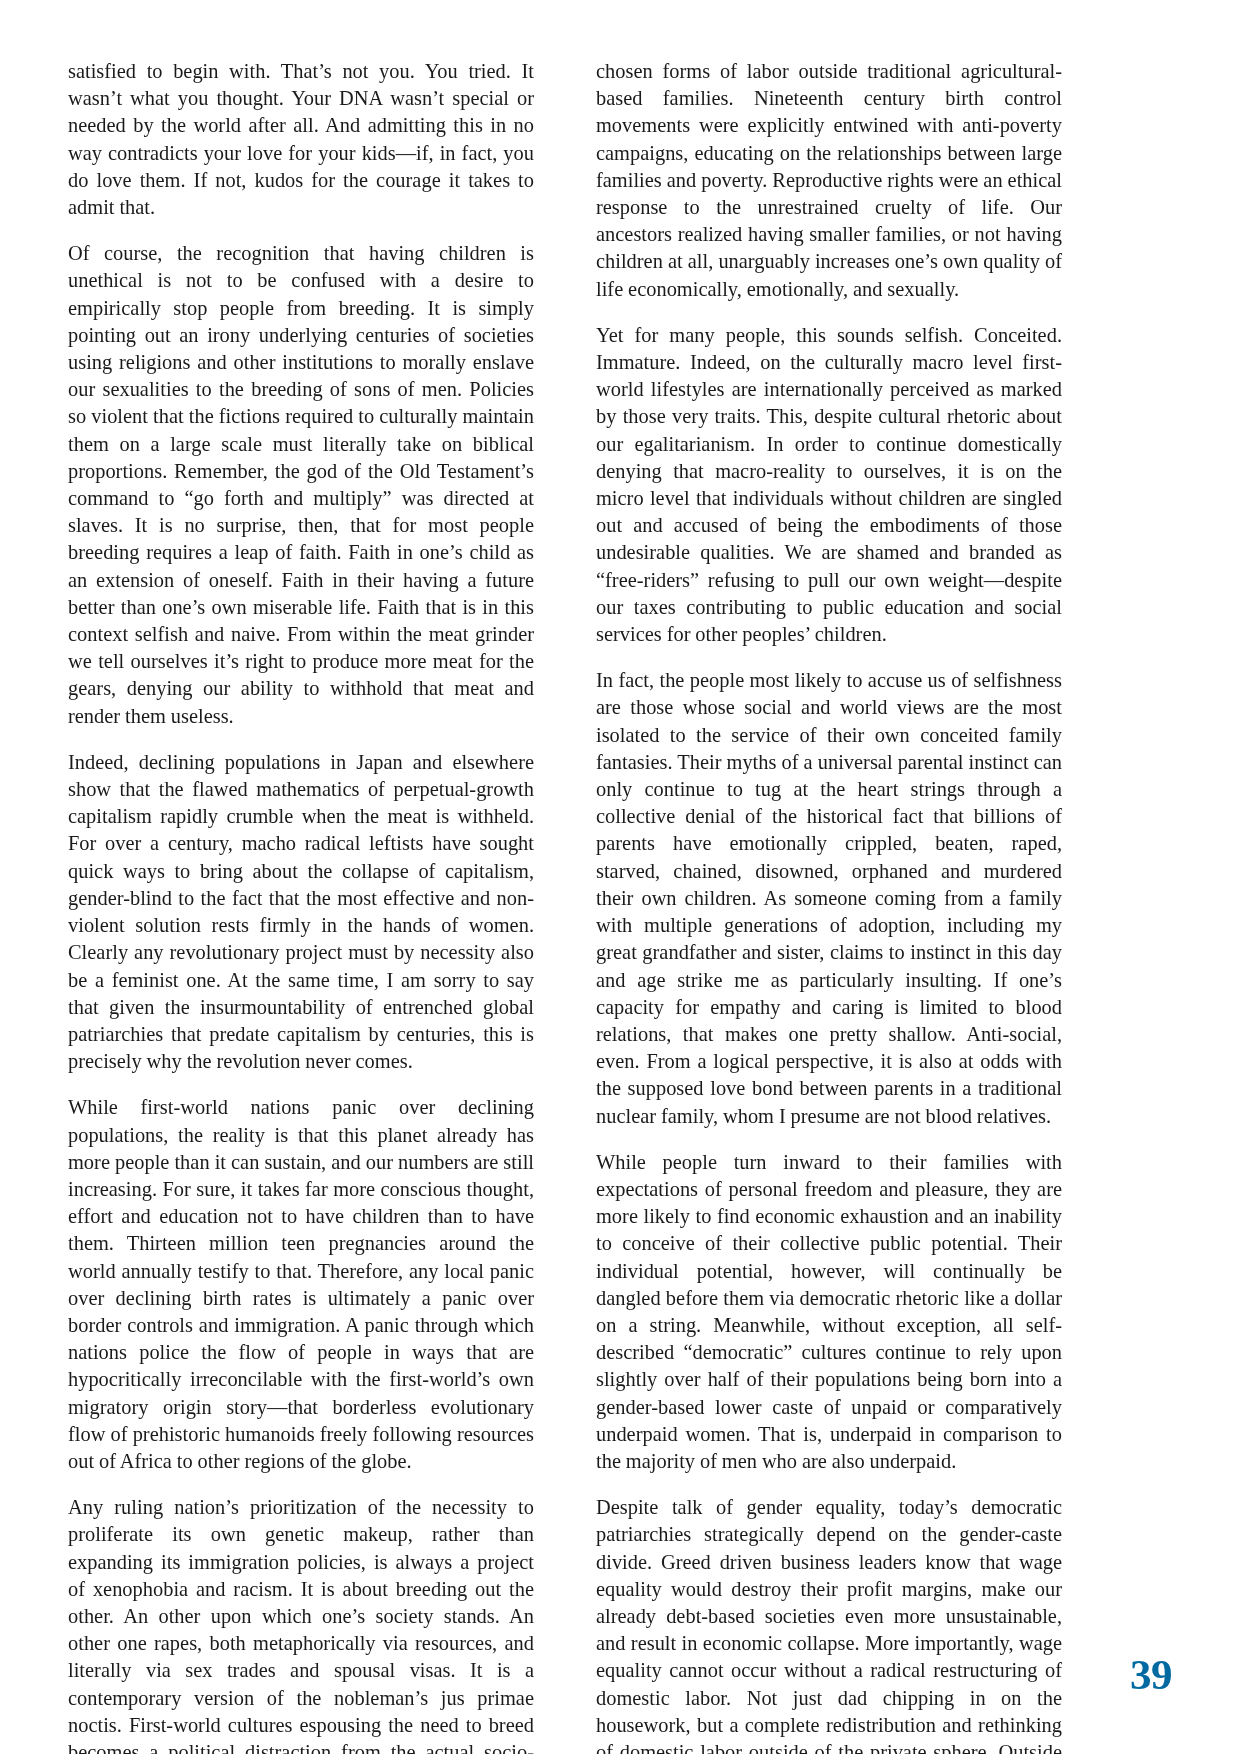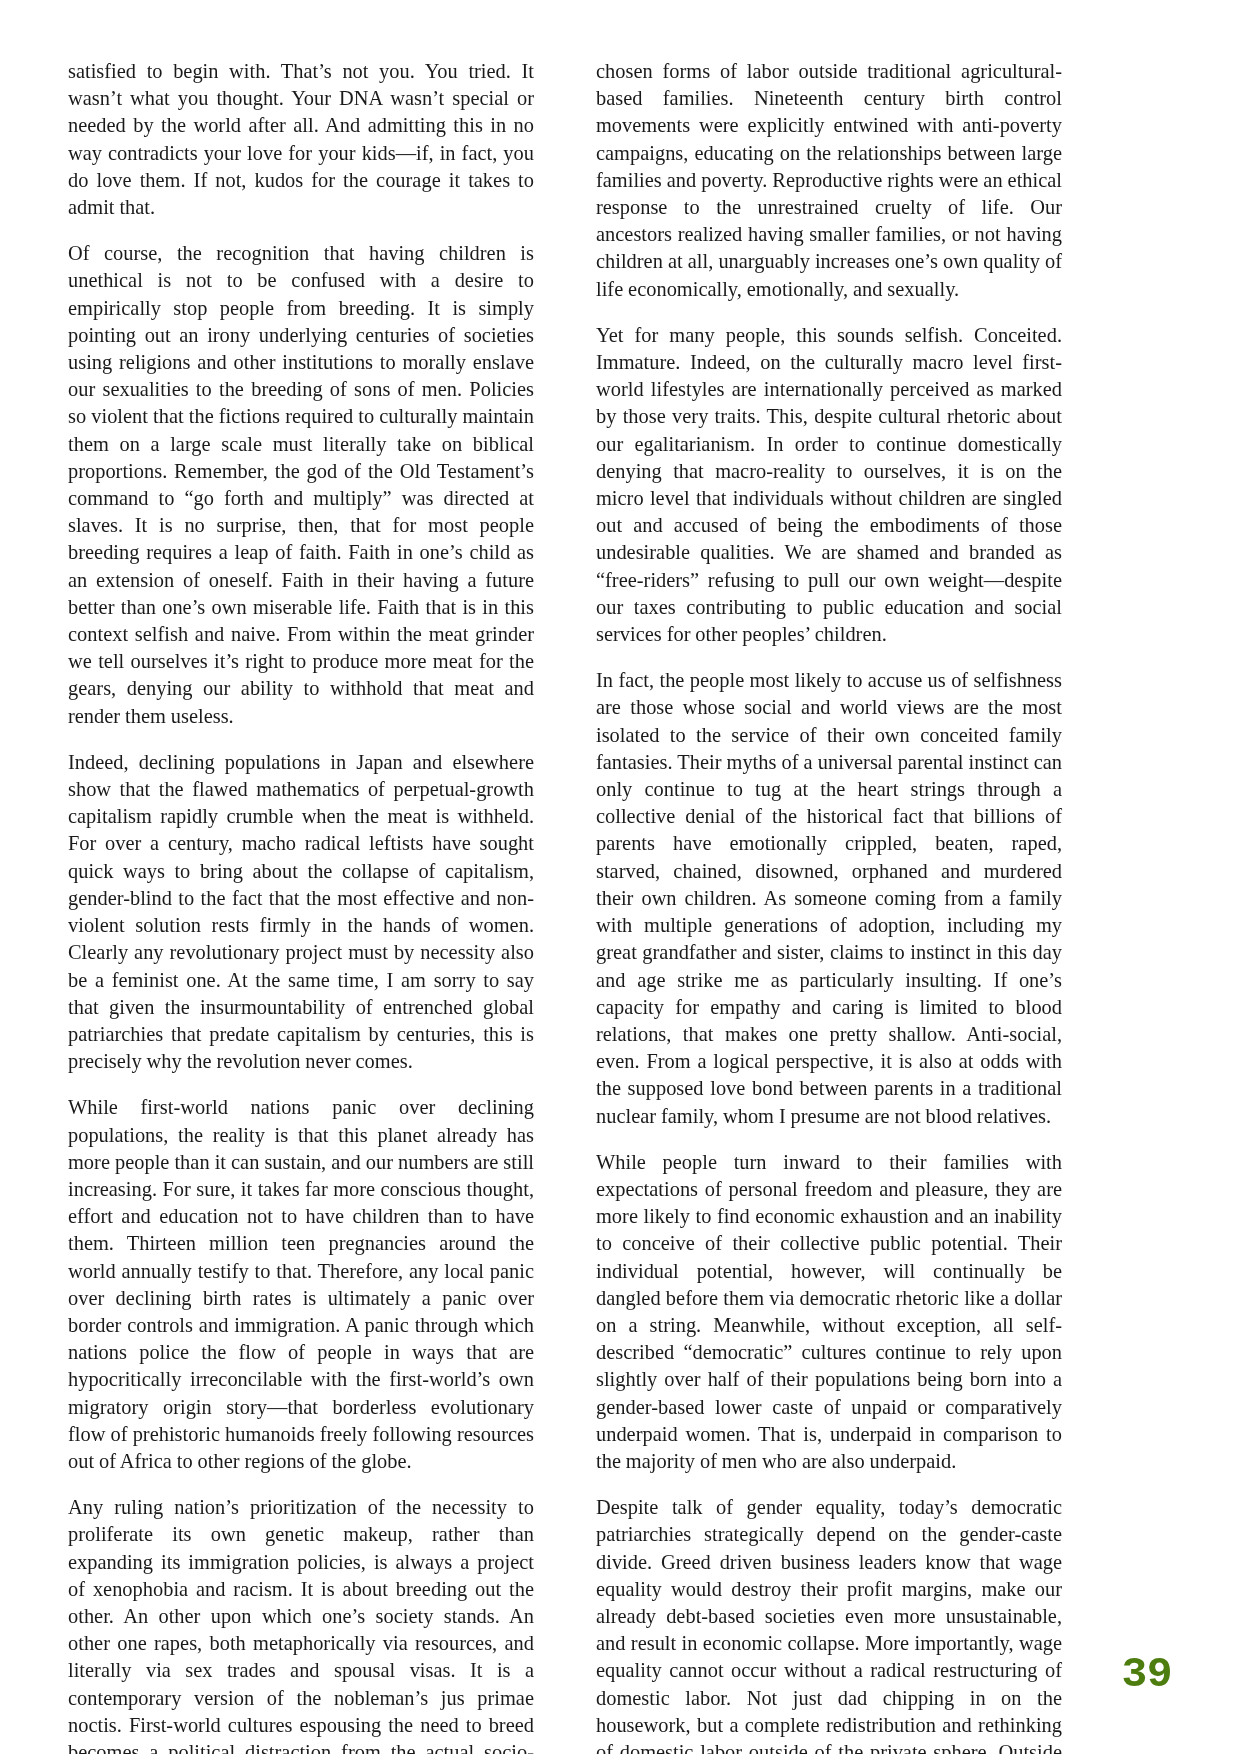--- a/index.html
+++ b/index.html
@@ -47,23 +47,23 @@
   }
   p.para:last-child {
     margin-bottom: 0;
   }
   .folio {
     position: absolute;
     right: 68px;
     bottom: 58px;
     font-size: 43px;
     line-height: 43px;
-    font-family: Liberation Mono, monospace;
+    font-family: Liberation Serif, serif;
     font-weight: 700;
-    color: #4d7c0f;
+    color: #0369a1;
     letter-spacing: -0.5px;
   }
 </style>
 </head>
 <body>
 
 <div class="page">
   <div class="columns">
 
     <div class="column">

